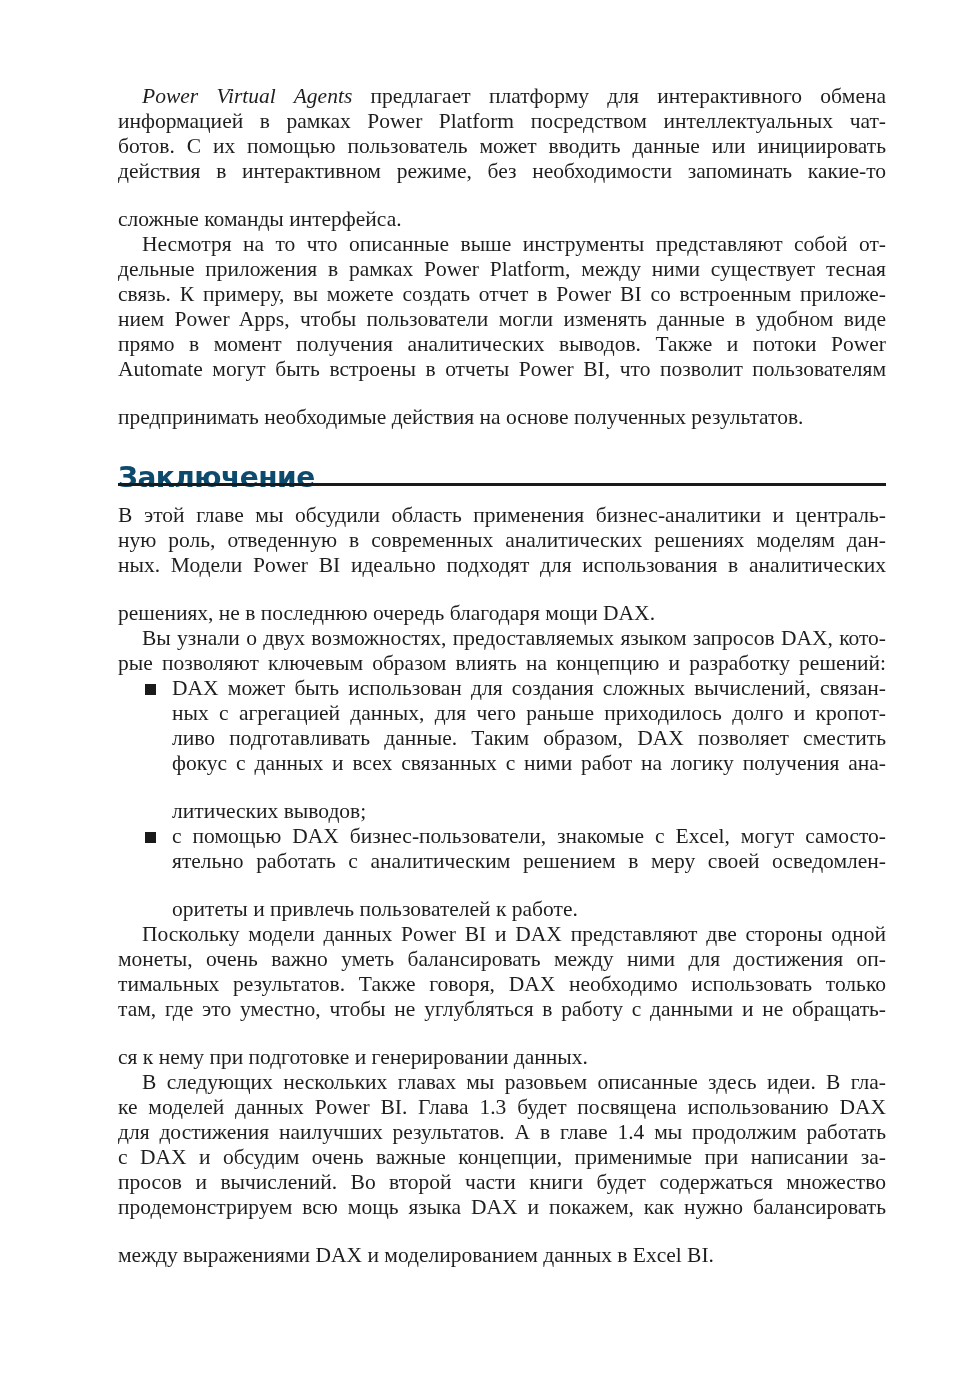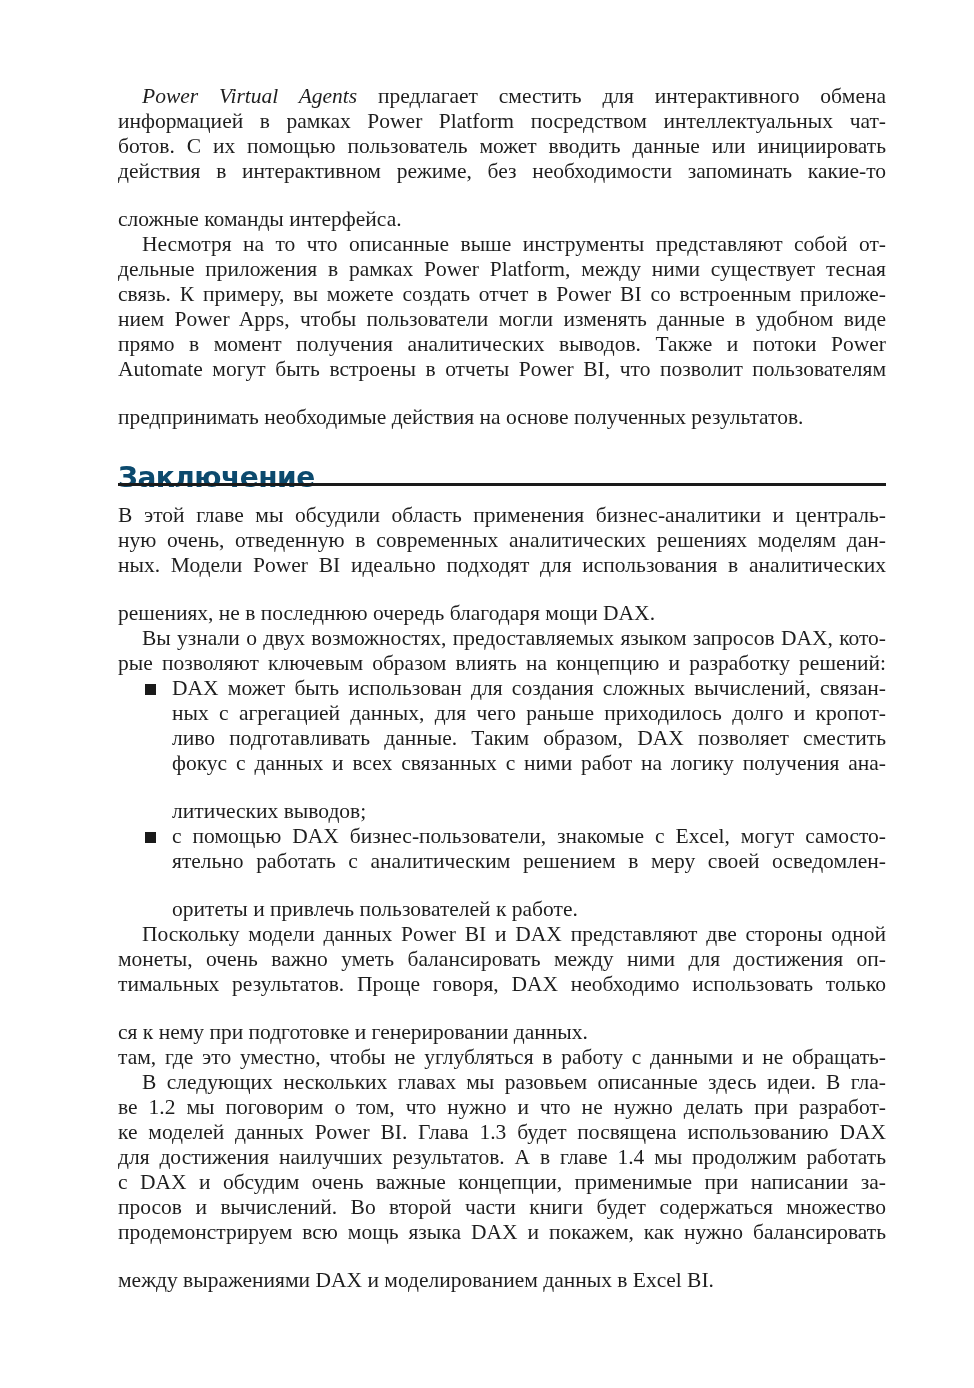--- a/index.html
+++ b/index.html
@@ -35,21 +35,21 @@
     }
     .sec1 { top: 84px; }
     .sec2 { top: 503px; }
     em { font-style: italic; }
   </style>
 </head>
 <body>
 
 <div class="page sec1">
   <div class="para">
-    <span class="line indent"><em>Power Virtual Agents</em><span id="pva-rest"> предлагает сместить для интерактивного обмена</span></span>
+    <span class="line indent"><em>Power Virtual Agents</em><span id="pva-rest"> предлагает платформу для интерактивного обмена</span></span>
     <span class="line">информацией в рамках Power Platform посредством интеллектуальных чат-</span>
     <span class="line">ботов. С их помощью пользователь может вводить данные или инициировать</span>
     <span class="line">действия в интерактивном режиме, без необходимости запоминать какие-то</span>
     <span class="line last">сложные команды интерфейса.</span>
   </div>
   <div class="para">
     <span class="line indent">Несмотря на то что описанные выше инструменты представляют собой от-</span>
     <span class="line">дельные приложения в рамках Power Platform, между ними существует тесная</span>
     <span class="line">связь. К примеру, вы можете создать отчет в Power BI со встроенным приложе-</span>
     <span class="line">нием Power Apps, чтобы пользователи могли изменять данные в удобном виде</span>
@@ -58,21 +58,21 @@
     <span class="line last">предпринимать необходимые действия на основе полученных результатов.</span>
   </div>
 </div>
 
 <h2 class="heading">Заключение</h2>
 <div class="rule"></div>
 
 <div class="page sec2">
   <div class="para">
     <span class="line">В этой главе мы обсудили область применения бизнес-аналитики и централь-</span>
-    <span class="line">ную очень, отведенную в современных аналитических решениях моделям дан-</span>
+    <span class="line">ную роль, отведенную в современных аналитических решениях моделям дан-</span>
     <span class="line">ных. Модели Power BI идеально подходят для использования в аналитических</span>
     <span class="line last">решениях, не в последнюю очередь благодаря мощи DAX.</span>
   </div>
   <div class="para">
     <span class="line indent">Вы узнали о двух возможностях, предоставляемых языком запросов DAX, кото-</span>
     <span class="line">рые позволяют ключевым образом влиять на концепцию и разработку решений:</span>
   </div>
   <div class="bullet-list">
     <div class="bullet-item">
       <span class="bullet"></span>
@@ -85,27 +85,26 @@
     <div class="bullet-item">
       <span class="bullet"></span>
       <span class="line">с помощью DAX бизнес-пользователи, знакомые с Excel, могут самосто-</span>
       <span class="line">ятельно работать с аналитическим решением в меру своей осведомлен-</span>
       <span class="line last">оритеты и привлечь пользователей к работе.</span>
     </div>
   </div>
   <div class="para">
     <span class="line indent">Поскольку модели данных Power BI и DAX представляют две стороны одной</span>
     <span class="line">монеты, очень важно уметь балансировать между ними для достижения оп-</span>
-    <span class="line">тимальных результатов. Проще говоря, DAX необходимо использовать только</span>
+    <span class="line">тимальных результатов. Также говоря, DAX необходимо использовать только</span>
+    <span class="line">там, где это уместно, чтобы не углубляться в работу с данными и не обращать-</span>
     <span class="line last">ся к нему при подготовке и генерировании данных.</span>
-    <span class="line">там, где это уместно, чтобы не углубляться в работу с данными и не обращать-</span>
   </div>
   <div class="para">
     <span class="line indent">В следующих нескольких главах мы разовьем описанные здесь идеи. В гла-</span>
-    <span class="line">ве 1.2 мы поговорим о том, что нужно и что не нужно делать при разработ-</span>
     <span class="line">ке моделей данных Power BI. Глава 1.3 будет посвящена использованию DAX</span>
     <span class="line">для достижения наилучших результатов. А в главе 1.4 мы продолжим работать</span>
     <span class="line">с DAX и обсудим очень важные концепции, применимые при написании за-</span>
     <span class="line">просов и вычислений. Во второй части книги будет содержаться множество</span>
     <span class="line">продемонстрируем всю мощь языка DAX и покажем, как нужно балансировать</span>
     <span class="line last">между выражениями DAX и моделированием данных в Excel BI.</span>
   </div>
 </div>
 
 </body></html>

